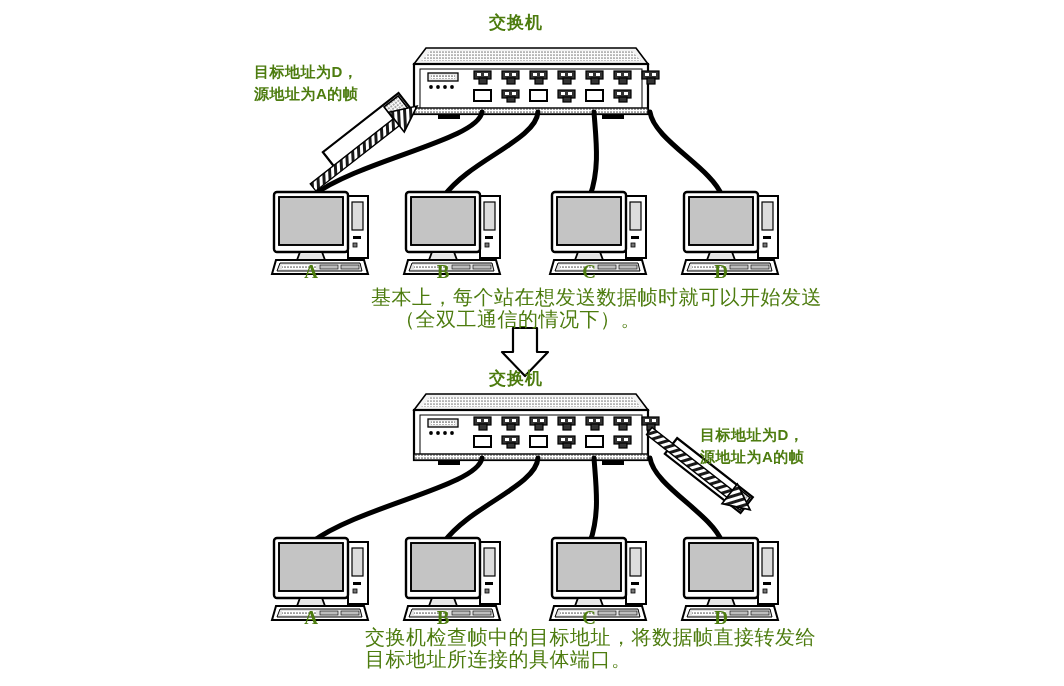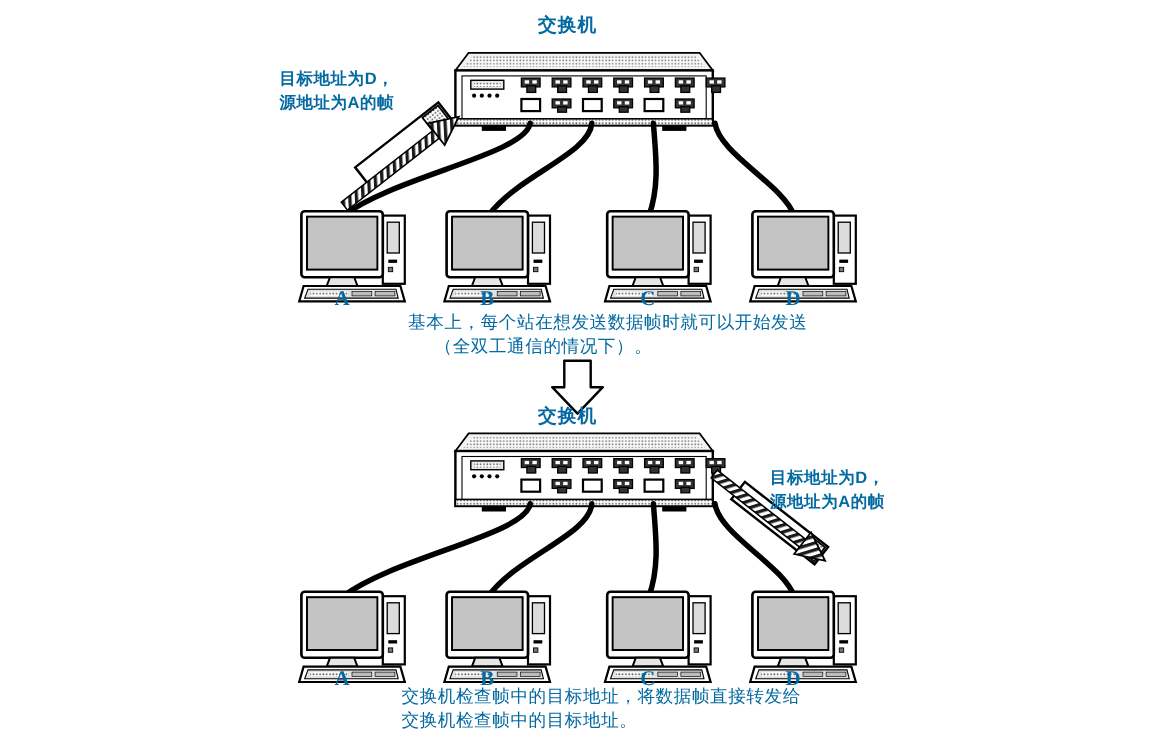--- a/index.html
+++ b/index.html
@@ -17,39 +17,38 @@
   }
   #canvas {
     position: absolute;
     left: 0; top: 0;
     width: 1064px;
     height: 686px;
   }
   .label {
     position: absolute;
     font-family: "Liberation Sans", "DejaVu Sans", sans-serif;
-    color: #0369a1;
+    color: #4d7c0f;
     white-space: pre;
     line-height: 1.35;
   }
   .switch-title {
     font-size: 17px;
     font-weight: 700;
     letter-spacing: 1px;
   }
   .annot {
     font-size: 15px;
     font-weight: 700;
     letter-spacing: 0.5px;
     text-align: center;
   }
   .caption {
-    font-size: 16px;
+    font-size: 20px;
     letter-spacing: 0.5px;
-    font-family: Liberation Mono, monospace;
   }
   .station-name {
     font-size: 19px;
     font-weight: 700;
     font-family: "Liberation Serif", "DejaVu Serif", serif;
     text-align: center;
     width: 40px;
   }
   .svg-layer { position: absolute; left: 0; top: 0; }
 </style>
@@ -305,13 +304,13 @@
 
 <div class="label annot" style="left:700px; top:425px;">目标地址为D，</div>
 <div class="label annot" style="left:700px; top:447px;">源地址为A的帧</div>
 
 <div class="label station-name" style="left:291px; top:605px;">A</div>
 <div class="label station-name" style="left:423px; top:605px;">B</div>
 <div class="label station-name" style="left:569px; top:605px;">C</div>
 <div class="label station-name" style="left:701px; top:605px;">D</div>
 
 <div class="label caption" style="left:365px; top:624px;">交换机检查帧中的目标地址，将数据帧直接转发给</div>
-<div class="label caption" style="left:365px; top:646px;">交换机检查帧中的目标地址。</div>
+<div class="label caption" style="left:365px; top:646px;">目标地址所连接的具体端口。</div>
 
 </body></html>

